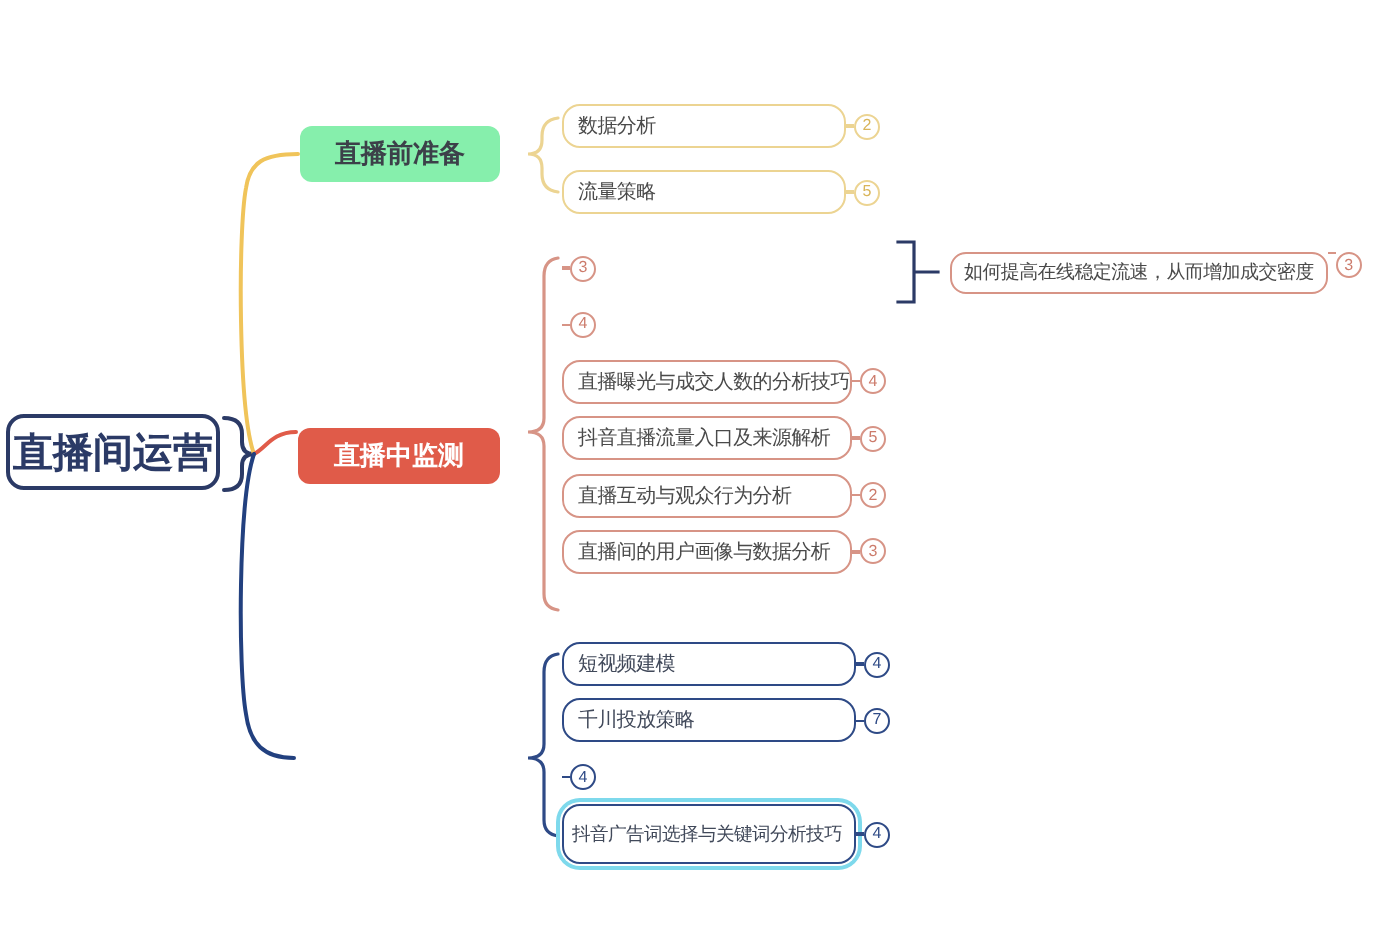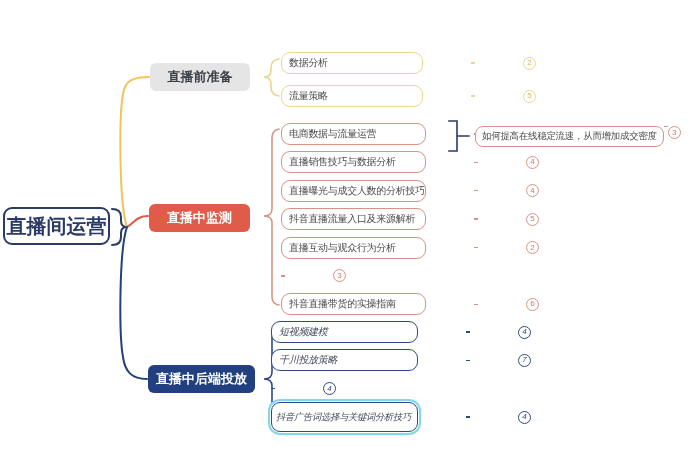--- a/index.html
+++ b/index.html
@@ -10,30 +10,30 @@
   
   .root{position:absolute;left:3px;top:207px;width:107px;height:38px;
     border:2px solid #2b3a66;border-radius:9px;background:#fff;
     display:flex;align-items:center;justify-content:center;
     font-size:20px;font-weight:bold;color:#2b3a66;box-sizing:border-box;}
 
   
   .branch{position:absolute;height:28px;border-radius:6px;
     display:flex;align-items:center;justify-content:center;
     font-size:13px;font-weight:bold;box-sizing:border-box;white-space:nowrap;}
-  .branch.b1{left:150px;top:63px;width:100px;background:#e5e5e5;color:#3c4049;}
-  .branch.b2{left:149px;top:204px;width:101px;background:#e05b49;color:#ffffff;}
+  .branch.b1{left:150px;top:63px;width:100px;background:#86efac;color:#3c4049;}
+  .branch.b2{left:149px;top:214px;width:101px;background:#e05b49;color:#ffffff;}
   .branch.b3{left:148px;top:365px;width:107px;background:#22407f;color:#ffffff;}
 
   
   .group{position:absolute;display:flex;flex-direction:column;}
   .g1{left:281px;top:52px;row-gap:11px;}
   .g2{left:281px;top:123px;row-gap:6.4px;}
-  .g3{left:271px;top:321px;row-gap:6.4px;font-style:italic;}
-  .row{display:flex;align-items:center;height:22px;gap:48px;}
+  .g3{left:281px;top:321px;row-gap:6.4px;}
+  .row{display:flex;align-items:center;height:22px;}
   .box{height:22px;border-radius:9px;background:#fff;display:flex;align-items:center;
     padding:0 7px;font-size:10px;letter-spacing:-0.3px;color:#4a4a4a;
     box-sizing:border-box;white-space:nowrap;overflow:hidden;}
   .g1 .box{width:142px;border:1.4px solid #ecd492;}
   .g2 .box{width:145px;border:1.4px solid #d79486;}
   .g3 .box{width:147px;border:1.5px solid #2e4a86;color:#41495a;}
   .g3 .box.tight{font-size:9.3px;padding:14px 4px;}
   .box.selected{box-shadow:0 0 0 1px #ffffff,0 0 0 3px #7ed9ec;}
   .tick{width:4px;height:1.4px;}
   .g1 .tick{background:#ecd492;}
@@ -67,69 +67,62 @@
     <path d="M279,129 Q272,130 272,138 L272,209 Q272,216 264,216 Q272,216 272,223 L272,297 Q272,304 279,305" fill="none" stroke="#d79486" stroke-width="1.6" stroke-linecap="round"></path>
     <path d="M279,327 Q272,328 272,336 L272,372 Q272,379 264,379 Q272,379 272,386 L272,410 Q272,417 279,418" fill="none" stroke="#2e4a86" stroke-width="1.6" stroke-linecap="round"></path>
 
     <path d="M449,121 L457,121 L457,136 L469,136 M457,136 L457,151 L449,151" fill="none" stroke="#2b3a66" stroke-width="1.6" stroke-linecap="square"></path>
   </svg>
 
   <div class="root">直播间运营</div>
 
   <div class="branch b1">直播前准备</div>
   <div class="branch b2">直播中监测</div>
-  <div class="branch b3">直播中后端投放</div>
 
   <div class="group g1">
     <div class="row">
       <div class="box">数据分析</div>
       <span class="tick"></span>
       <span class="badge">2</span>
     </div>
     <div class="row">
       <div class="box">流量策略</div>
       <span class="tick"></span>
       <span class="badge">5</span>
     </div>
   </div>
 
   <div class="group g2">
     <div class="row">
-      <div class="box">电商数据与流量运营</div>
       <span class="tick"></span>
       <span class="badge">3</span>
     </div>
     <div class="row">
-      <div class="box">直播销售技巧与数据分析</div>
       <span class="tick"></span>
       <span class="badge">4</span>
     </div>
     <div class="row">
       <div class="box">直播曝光与成交人数的分析技巧</div>
       <span class="tick"></span>
       <span class="badge">4</span>
     </div>
     <div class="row">
       <div class="box">抖音直播流量入口及来源解析</div>
       <span class="tick"></span>
       <span class="badge">5</span>
     </div>
     <div class="row">
       <div class="box">直播互动与观众行为分析</div>
       <span class="tick"></span>
       <span class="badge">2</span>
     </div>
     <div class="row">
+      <div class="box">直播间的用户画像与数据分析</div>
       <span class="tick"></span>
       <span class="badge">3</span>
-    </div>
-    <div class="row">
-      <div class="box">抖音直播带货的实操指南</div>
-      <span class="tick"></span>
-      <span class="badge">6</span>
     </div>
   </div>
 
   <div class="sub">
     <div class="box">如何提高在线稳定流速，从而增加成交密度</div>
     <span class="tick" style="background:#d79486;"></span>
     <span class="badge">3</span>
   </div>
 
   <div class="group g3">

